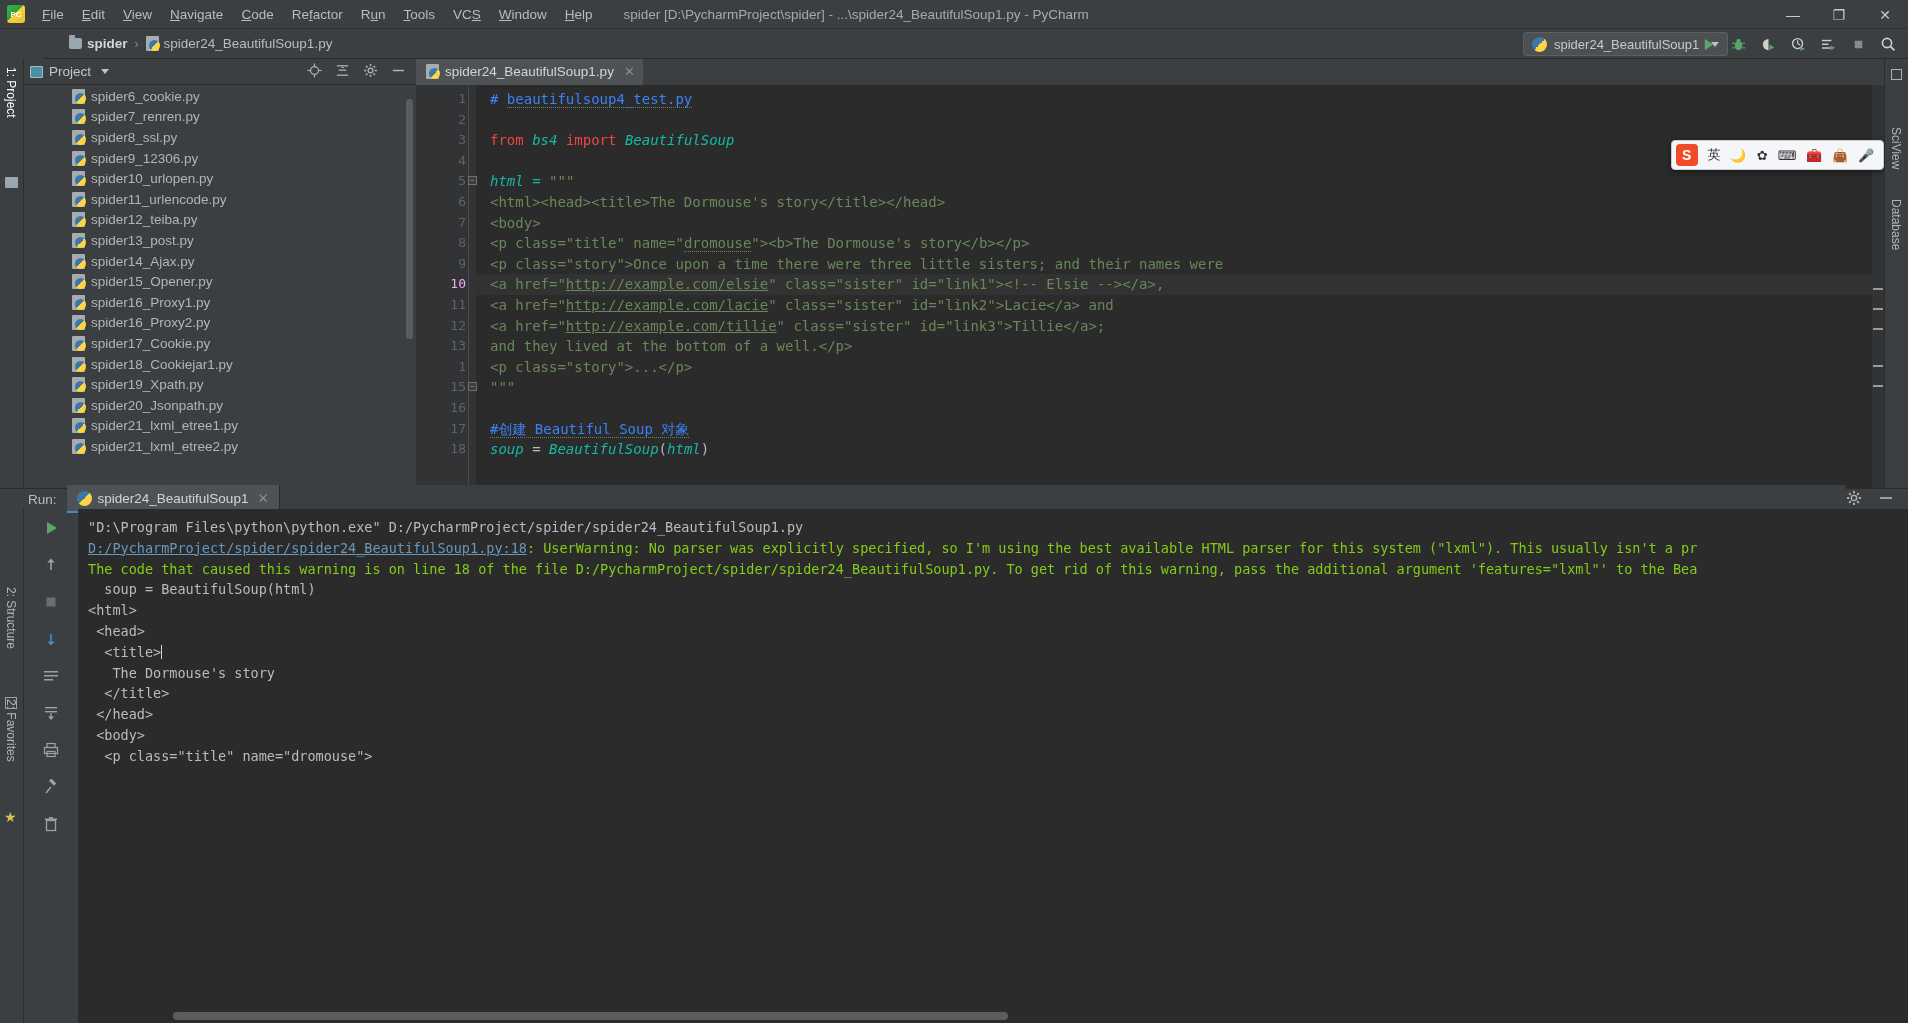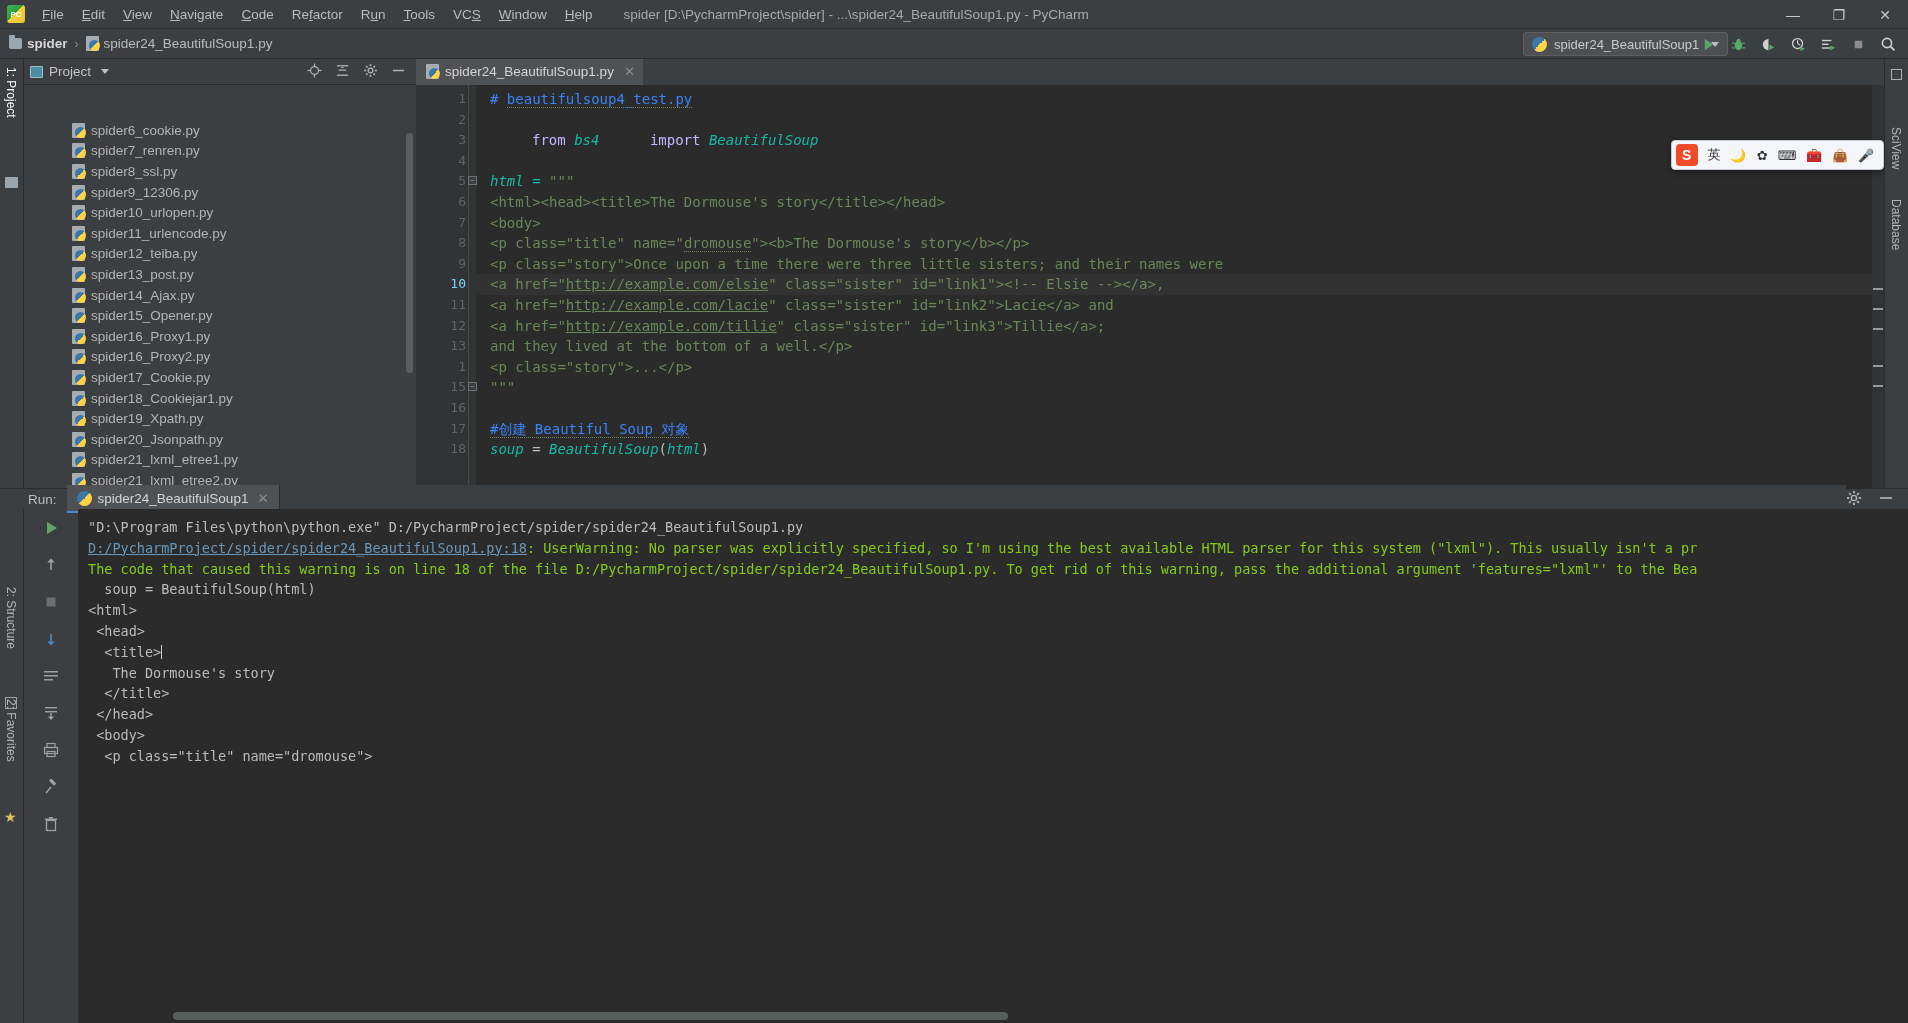--- a/index.html
+++ b/index.html
@@ -32,21 +32,21 @@
   }
   .menu-item u { text-decoration:underline; }
   #win-title { margin-left:22px; font-size:13.5px; color:#a9a9a9; white-space:nowrap; }
   #win-ctl { position:absolute; right:0; top:0; height:29px; display:flex; }
   .wbtn { width:46px; height:29px; display:flex; align-items:center; justify-content:center;
           color:#c8c8c8; font-size:14px; }
 
   
   #navbar {
     height:30px; background:#3c3f41; display:flex; align-items:center;
-    padding-left:4px; position:relative; border-bottom:1px solid #2b2b2b;
+    padding-left:20px; position:relative; border-bottom:1px solid #2b2b2b;margin-left:44px;
   }
   .crumb { display:flex; align-items:center; gap:5px; padding:2px 5px; font-size:13.5px; }
   .crumb.bold { font-weight:bold; color:#d6d6d6; }
   .sep { color:#8a8a8a; margin:0 2px; font-size:12px; }
   .folder-ico { width:13px; height:11px; background:#9aa7b0; border-radius:1px 2px 2px 2px; position:relative; }
   .folder-ico:before { content:""; position:absolute; top:-3px; left:0; width:6px; height:3px; background:#9aa7b0; border-radius:1px 1px 0 0; }
   .pyfile-ico {
     width:13px; height:15px; background:#a6acb0; border-radius:1px; position:relative; flex:none;
   }
   .pyfile-ico:after {
@@ -72,21 +72,21 @@
 
   
   .vstrip { width:24px; background:#3c3f41; position:relative; flex:none; border-right:1px solid #2b2b2b; }
   .vlabel {
     position:absolute; white-space:nowrap; font-size:12px; color:#b5b5b5;
     transform-origin:left top; left:18px;
   }
   .vlabel.active { color:#ffffff; }
 
   
-  #project-panel { width:392px; background:#3c3f41; display:flex; flex-direction:column; flex:none;gap:34px; }
+  #project-panel { width:392px; background:#3c3f41; display:flex; flex-direction:column; flex:none; }
   #project-head {
     height:26px; display:flex; align-items:center; padding:0 6px; gap:6px;
     border-bottom:1px solid #2b2b2b;
   }
   #project-head .ttl { font-size:13.5px; color:#c5c5c5; }
   .sq-ico { width:13px;height:12px;border:1.5px solid #a9b7c6;border-radius:1px;background:#4a90a4; }
   .ph-right { margin-left:auto; display:flex; align-items:center; gap:13px; padding-right:4px;}
   #file-list { flex:1; overflow:hidden; position:relative; padding-top:1px; }
   .frow { height:20.6px; display:flex; align-items:center; gap:6px; padding-left:48px; font-size:13.5px; color:#b4b4b4; white-space:nowrap; }
   #proj-scroll { position:absolute; right:3px; top:14px; width:7px; height:240px; background:#5a5d5e; border-radius:4px; }
@@ -98,28 +98,28 @@
     height:26px; background:#4e5254; display:flex; align-items:center; gap:6px;
     padding:0 8px 0 10px; font-size:13.5px; color:#d4d4d4; border-bottom:2px solid #4e5254;
   }
   .etab .x { color:#8c8c8c; font-size:13px; margin-left:4px; }
   #editor-body { flex:1; display:flex; position:relative; overflow:hidden; background:#2b2b2b; }
   #gutter {
     width:60px; background:#313335; flex:none; padding-top:4px; text-align:right;
     font-family:"DejaVu Sans Mono", monospace; font-size:13px; color:#606366; position:relative;
   }
   .gline { height:20.6px; line-height:20.6px; padding-right:10px; }
-  .gline.cur { color:#7dd3fc; }
+  .gline.cur { color:#f0abfc; }
   #code {
     flex:1; padding:4px 0 0 14px; font-family:"DejaVu Sans Mono", monospace;
     font-size:14px; line-height:20.6px; white-space:pre; overflow:hidden; position:relative;
   }
   .cl { height:20.6px; }
   .cl.hl { background:#323232; margin-left:-14px; padding-left:14px; }
-  .kw { color:#c4b5fd;margin-left:42px; }
+  .kw { color:#ef4444; }
   .cmt { color:#3b82f6; }
   .str { color:#6a8759; }
   .def { color:#14b8a6;font-style:italic; }
   .sq { border-bottom:1px dotted #6a8759; }
   .ulink { text-decoration:underline; color:#6a8759; }
   .fold {
     position:absolute; left:2px; width:9px; height:9px; border:1px solid #6e7072;
     background:#3c3f41; color:#9a9a9a; font-size:8px; line-height:7px; text-align:center;
   }
   #gutter-bar { position:absolute; left:52px; top:0; bottom:0; width:1px; background:#4b4b4b; }

